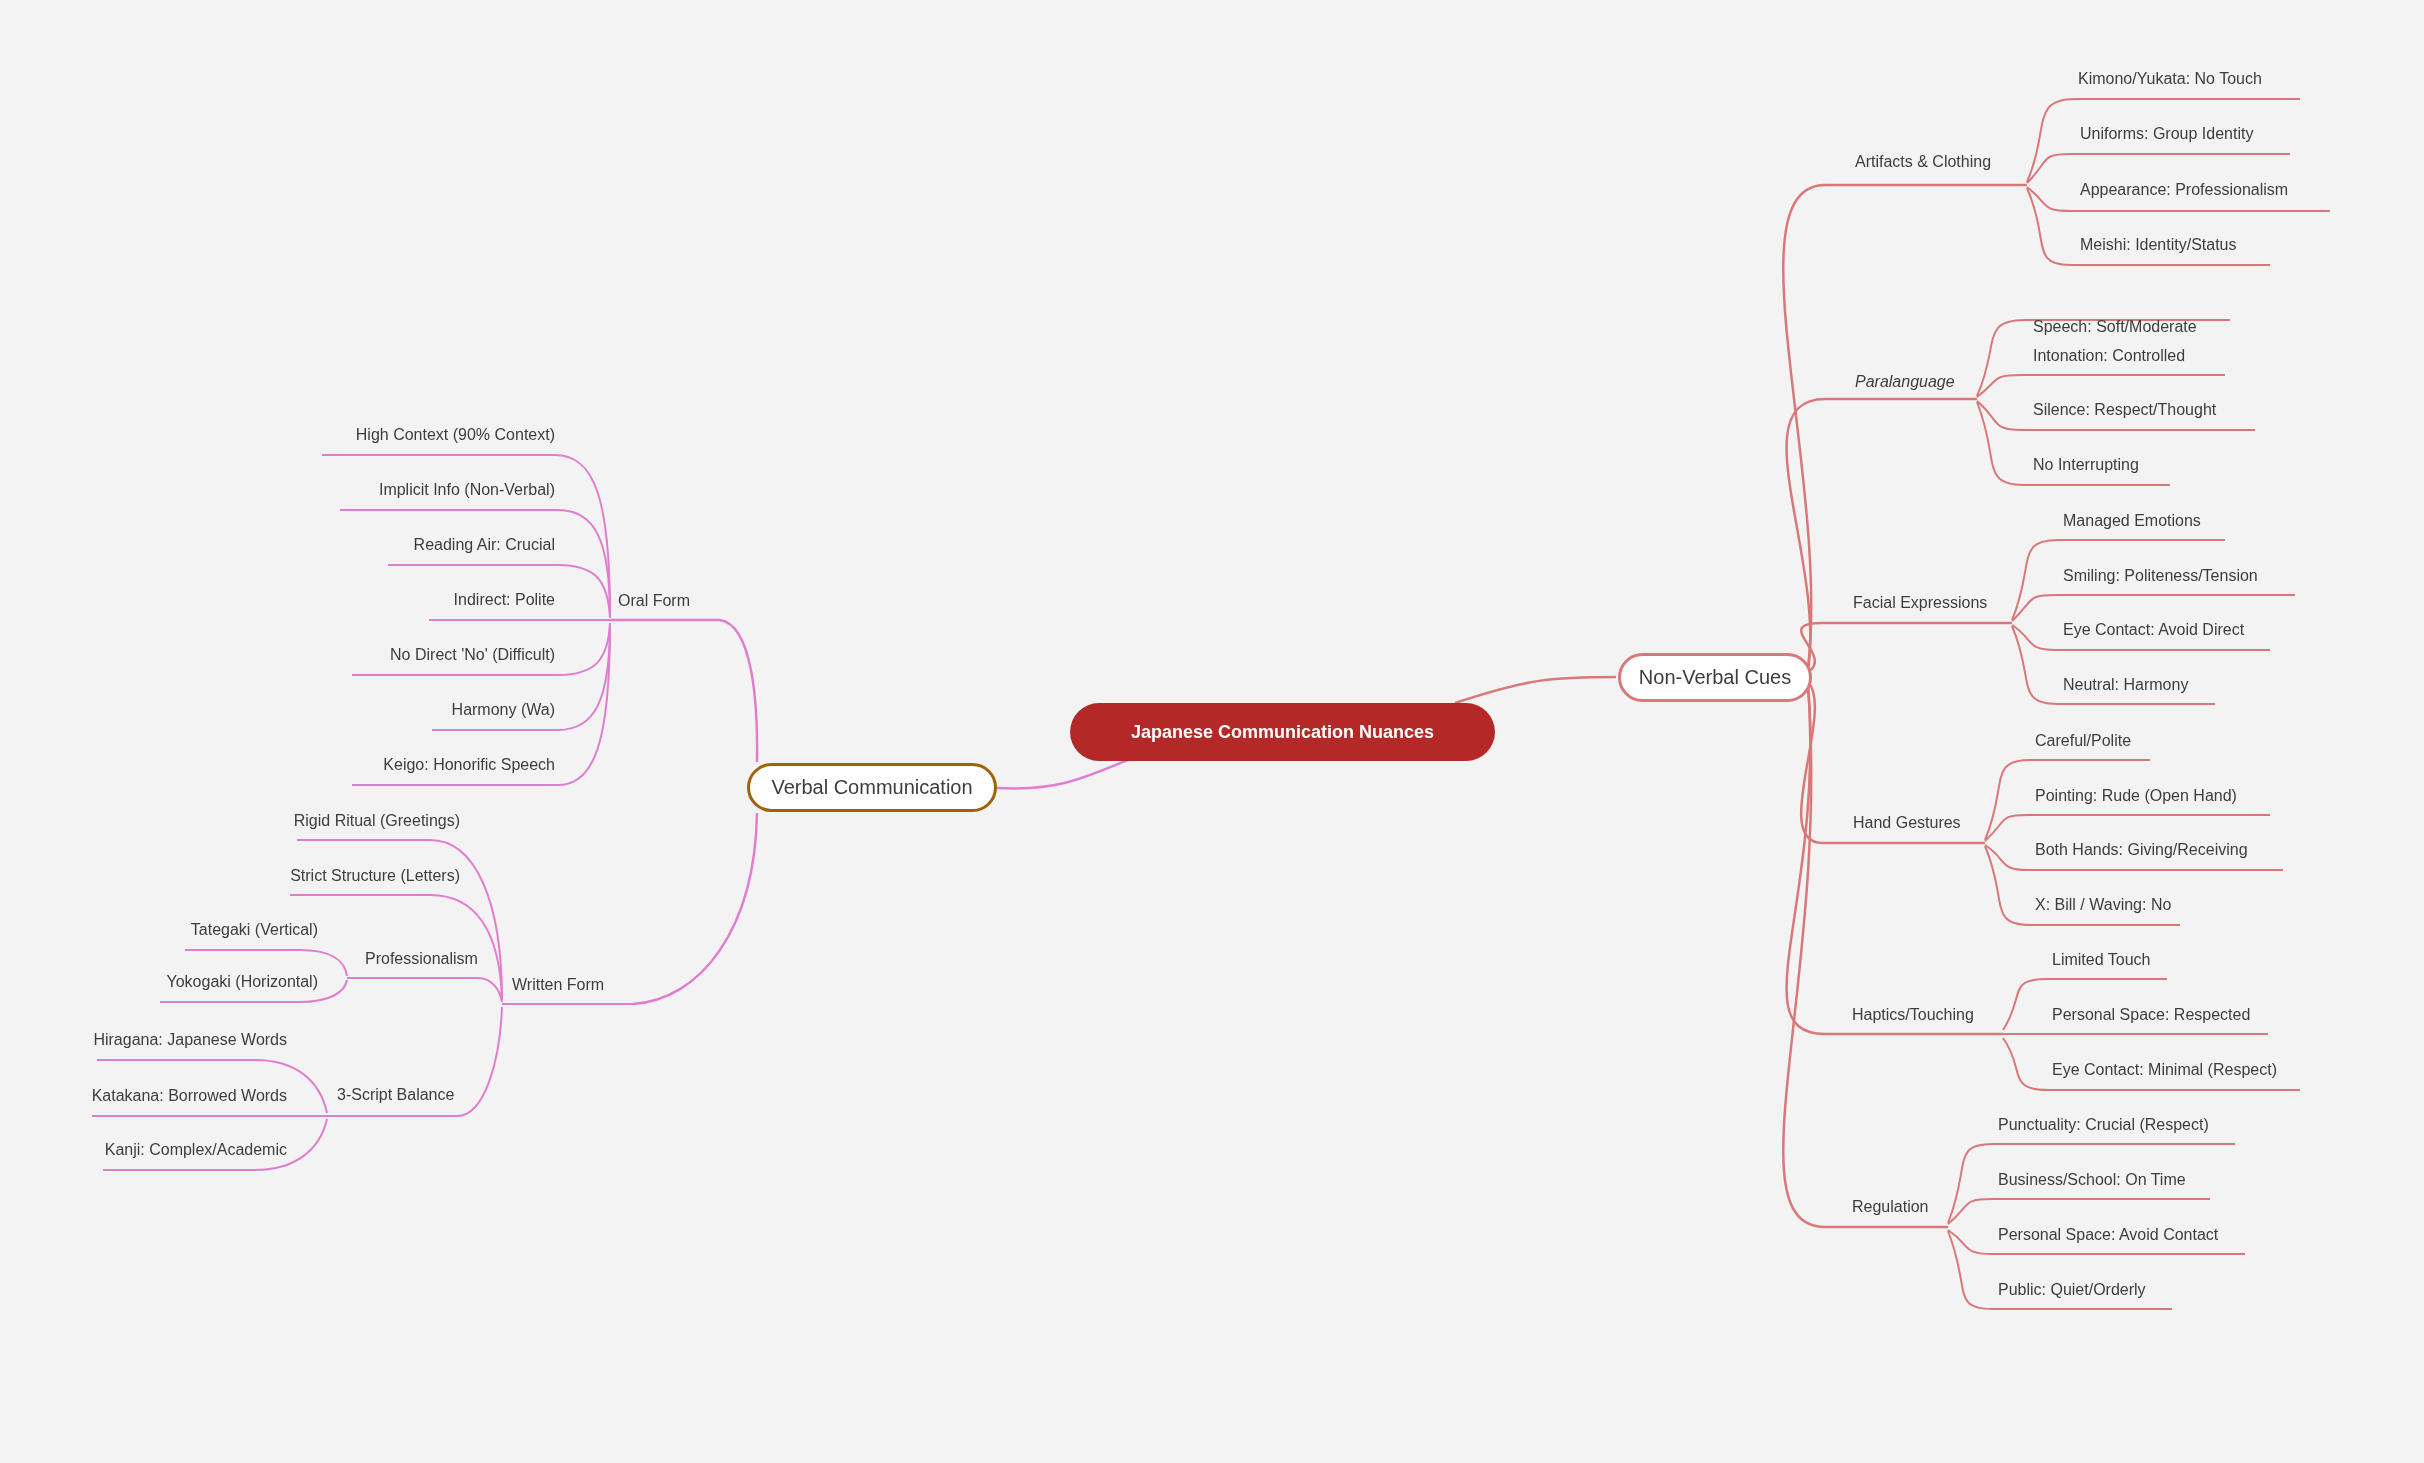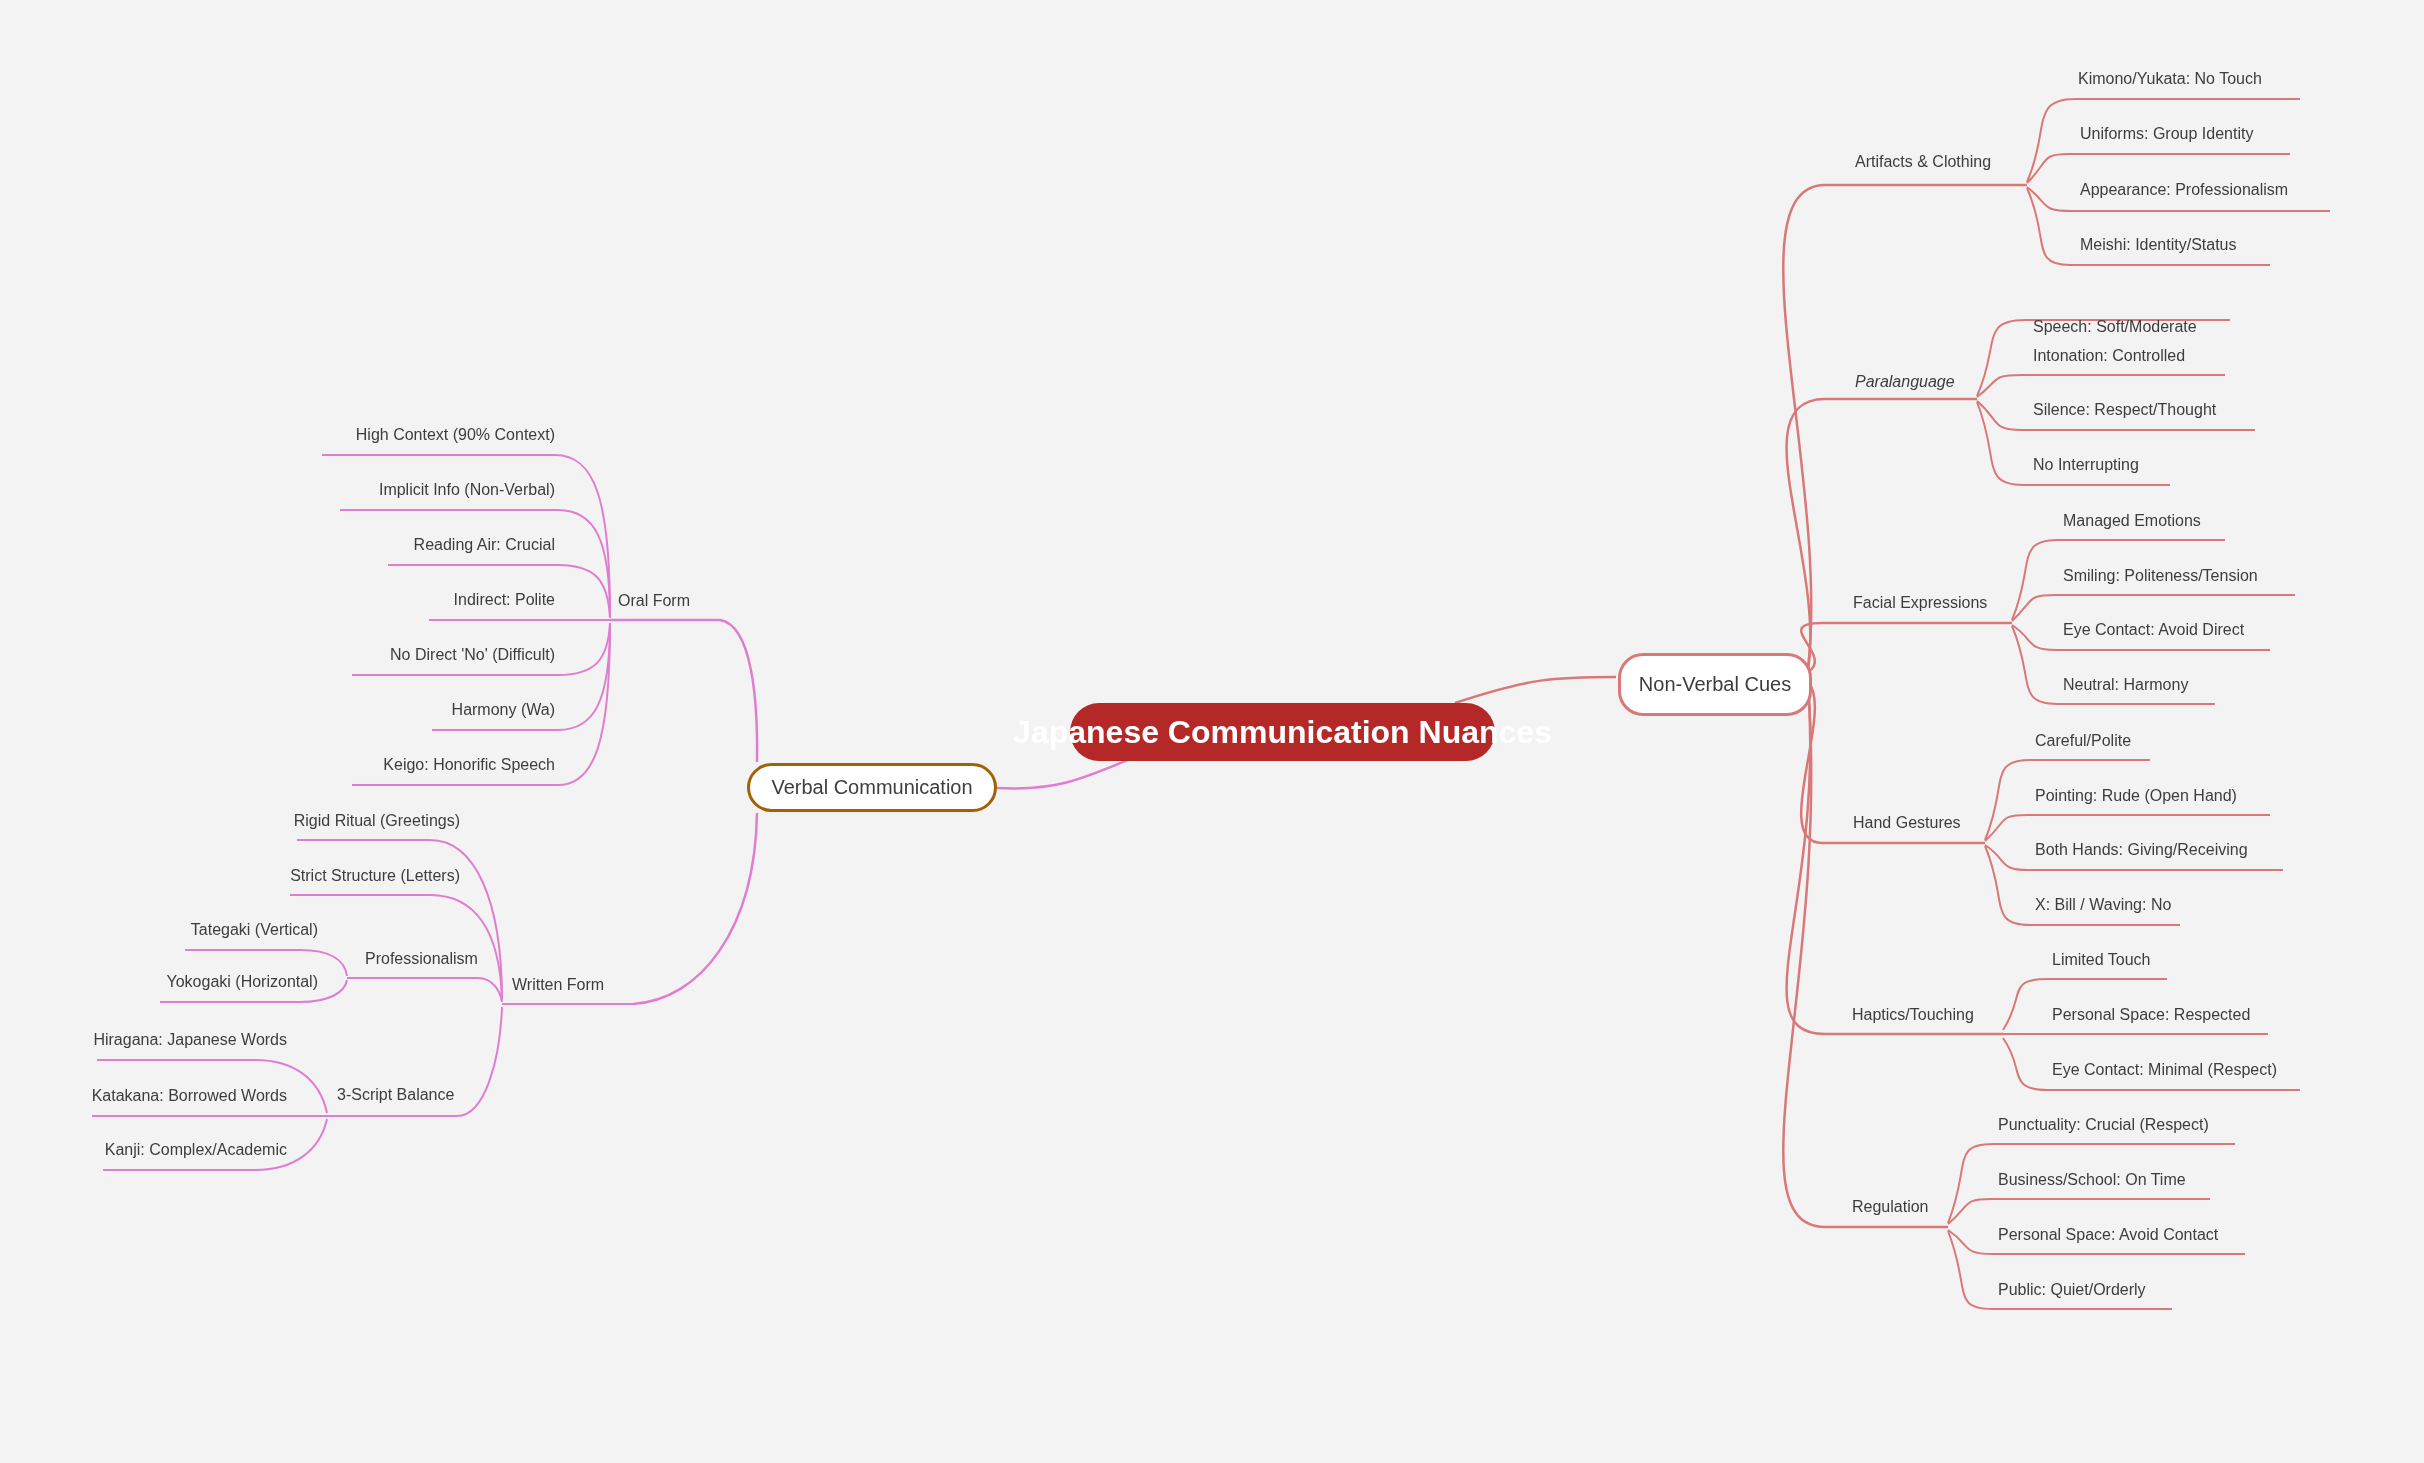--- a/index.html
+++ b/index.html
@@ -2,21 +2,21 @@
 <html><head>
 <meta charset="utf-8">
 <style>
   html,body{margin:0;padding:0;background:#f4f3f4;}
   #canvas{position:relative;width:2424px;height:1463px;background:#f4f3f4;overflow:hidden;
           font-family:"Liberation Sans",sans-serif;color:#3d3d3d;}
   #links{position:absolute;left:0;top:0;width:2424px;height:1463px;}
   .node{position:absolute;font-size:16px;line-height:1.15;white-space:nowrap;transform:translateY(-50%);}
   .pill{position:absolute;display:flex;align-items:center;justify-content:center;white-space:nowrap;
         border-radius:29px;box-sizing:border-box;}
-  .pill.root{background:#b42828;color:#fff;font-size:32px;font-weight:600;border:none;}
+  .pill.root{background:#b42828;color:#fff;font-size:18px;font-weight:600;border:none;}
   .pill.branch{background:#ffffff;font-size:20px;}
   .pill.verbal{border:3px solid #a16207;}
   .pill.nonverbal{border:3px solid #d87878;}
   .vlink{stroke:#e07ece;stroke-width:2;fill:none;}
   .nlink{stroke:#d87878;stroke-width:2;fill:none;}
   .thick{stroke-width:2.5;}
 </style>
 </head>
 <body>
 
@@ -80,21 +80,21 @@
       <path class="nlink" d="M 1948,1231 C 1971,1290 1951,1309 1993,1309 H 2172"></path>
     </g>
   </svg>
 
   <div class="pill root" style="left:1070px;top:703px;width:425px;height:58px;">
     <span>Japanese Communication Nuances</span>
   </div>
   <div class="pill branch verbal" style="left:747px;top:763px;width:250px;height:49px;border-radius:25px;">
     <span>Verbal Communication</span>
   </div>
-  <div class="pill branch nonverbal" style="left:1618px;top:653px;width:194px;height:63px;border-radius:25px;">
+  <div class="pill branch nonverbal" style="left:1618px;top:653px;width:194px;height:49px;border-radius:25px;">
     <span>Non-Verbal Cues</span>
   </div>
 
   <span class="node" style="left:618px;top:601px;">Oral Form</span>
   <span class="node" style="right:1869px;top:435px;">High Context (90% Context)</span>
   <span class="node" style="right:1869px;top:490px;">Implicit Info (Non-Verbal)</span>
   <span class="node" style="right:1869px;top:545px;">Reading Air: Crucial</span>
   <span class="node" style="right:1869px;top:600px;">Indirect: Polite</span>
   <span class="node" style="right:1869px;top:655px;">No Direct 'No' (Difficult)</span>
   <span class="node" style="right:1869px;top:710px;">Harmony (Wa)</span>

